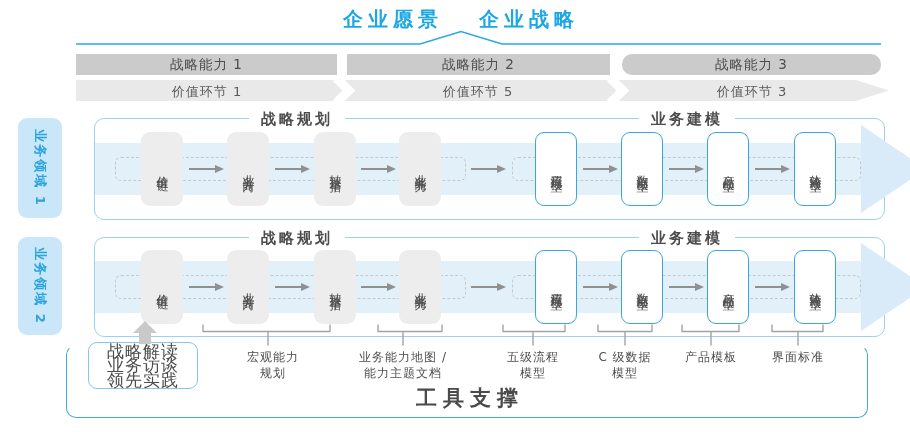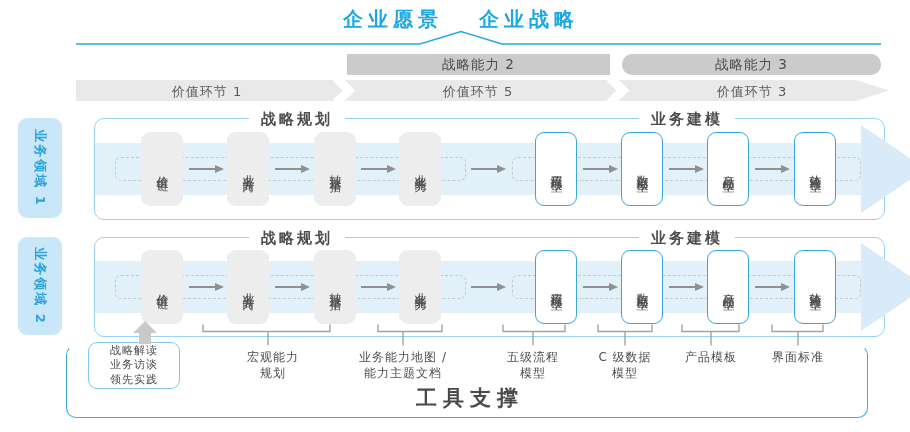--- a/index.html
+++ b/index.html
@@ -34,41 +34,44 @@
         writing-mode:vertical-rl;text-orientation:upright;font-size:12px;color:#4d4d4d;letter-spacing:2px;}
   .gbox{background:#ededed;}
   .bbox{background:#fff;border:1.4px solid #3ba6dc;}
   .harrow{position:absolute;top:49px;width:26px;height:1.6px;background:#909090;}
   .harrow::after{content:'';position:absolute;right:-9px;top:-3.4px;width:0;height:0;
                  border-left:9px solid #909090;border-top:4.2px solid transparent;border-bottom:4.2px solid transparent;}
 
   
   .tools{position:absolute;left:66px;top:345px;width:802px;height:73px;border:1.5px solid #3fa9de;
          border-top-color:transparent;border-radius:10px;box-sizing:border-box;}
-  .practice{position:absolute;left:88px;top:342px;width:92px;height:47px;background:#fff;
+  .practice{position:absolute;left:88px;top:342px;width:110px;height:47px;background:#fff;
             border:1.3px solid #85c7ec;border-radius:9px;box-sizing:border-box;
             display:flex;flex-direction:column;align-items:center;justify-content:center;
-            font-size:11px;line-height:14.3px;color:#4d4d4d;letter-spacing:1px;}
+            font-size:17px;line-height:14.3px;color:#4d4d4d;letter-spacing:1px;}
   .flabel{position:absolute;top:350px;transform:translateX(-50%);text-align:center;
           font-size:12px;line-height:15.5px;color:#4d4d4d;letter-spacing:1px;white-space:nowrap;}
   .tool-title{position:absolute;left:470px;top:384px;transform:translateX(-50%);
               font-size:21px;font-weight:bold;color:#4a4a4a;letter-spacing:6px;white-space:nowrap;}
 
   .overlay{position:absolute;left:0;top:0;z-index:5;pointer-events:none;}
 </style>
 </head>
 <body>
 
 <div id="canvas">
 
   <div class="hdr">
     <span>企业愿景</span>
     <span>企业战略</span>
   </div>
 
+  <div class="cap-bar" style="left:76px;width:261px;">
+      <span>战略能力 1</span>
+    </div>
   <div class="cap-bar" style="left:347px;width:263px;">
       <span>战略能力 2</span>
     </div>
   <div class="cap-bar" style="left:622px;width:259px;border-radius:10px;">
       <span>战略能力 3</span>
     </div>
 
   <div class="vl-label" style="left:207px;">价值环节 1</div>
   <div class="vl-label" style="left:478px;">价值环节 5</div>
   <div class="vl-label" style="left:752px;">价值环节 3</div>

